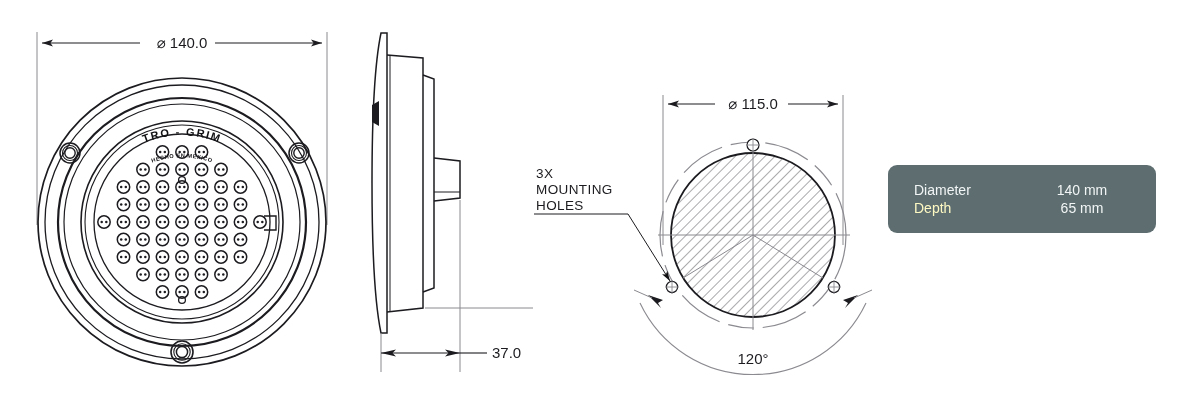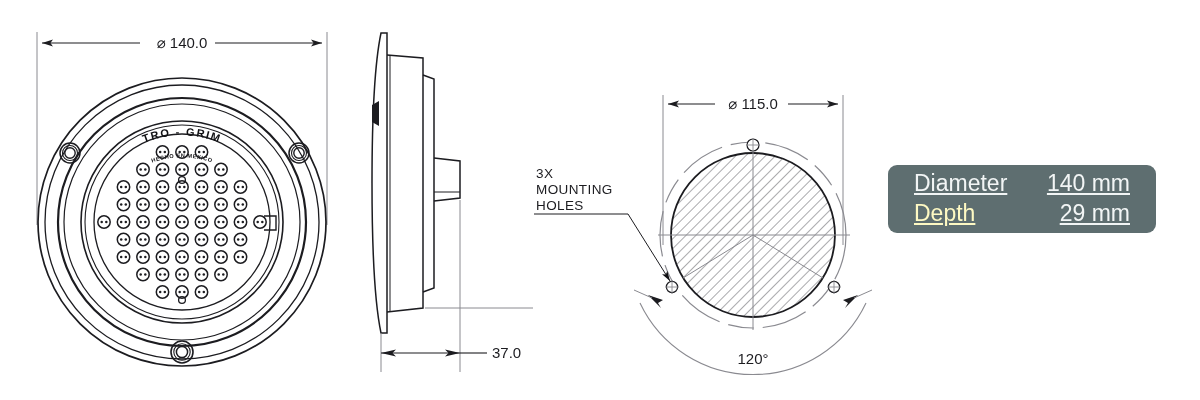--- a/index.html
+++ b/index.html
@@ -67,28 +67,27 @@
     justify-content: center;
   }
   .info-row {
     display: flex;
     justify-content: space-between;
     align-items: baseline;
     line-height: 1.3;
   }
   .info-label, .info-value {
     font-family: "Liberation Sans", sans-serif;
-    font-size: 23px;
+    font-size: 14px;
     color: #f2f5f5;
     white-space: nowrap;
-    text-decoration: underline;
   }
   .info-value {
     min-width: 96px;
-    text-align: right;
+    text-align: center;
   }
 </style>
 </head>
 <body>
 
 <div id="drawing-root">
 
   <svg class="cad" viewBox="0 0 1200 400" xmlns="http://www.w3.org/2000/svg">
     <defs>
       <pattern id="hatch45" width="7" height="7" patternTransform="rotate(45)" patternUnits="userSpaceOnUse">
@@ -425,17 +424,17 @@
     </g>
   </svg>
 
   <div id="info-panel" style="background: rgb(94, 110, 112);">
     <div class="info-row">
       <span class="info-label" style="color: rgb(242, 245, 245);">Diameter</span>
       <span class="info-value" style="color: rgb(242, 245, 245);">140 mm</span>
     </div>
     <div class="info-row">
       <span class="info-label" style="color: #fef9c3;">Depth</span>
-      <span class="info-value" style="color: rgb(242, 245, 245);">29 mm</span>
+      <span class="info-value" style="color: rgb(242, 245, 245);">65 mm</span>
     </div>
   </div>
 
 </div>
 
 </body></html>

